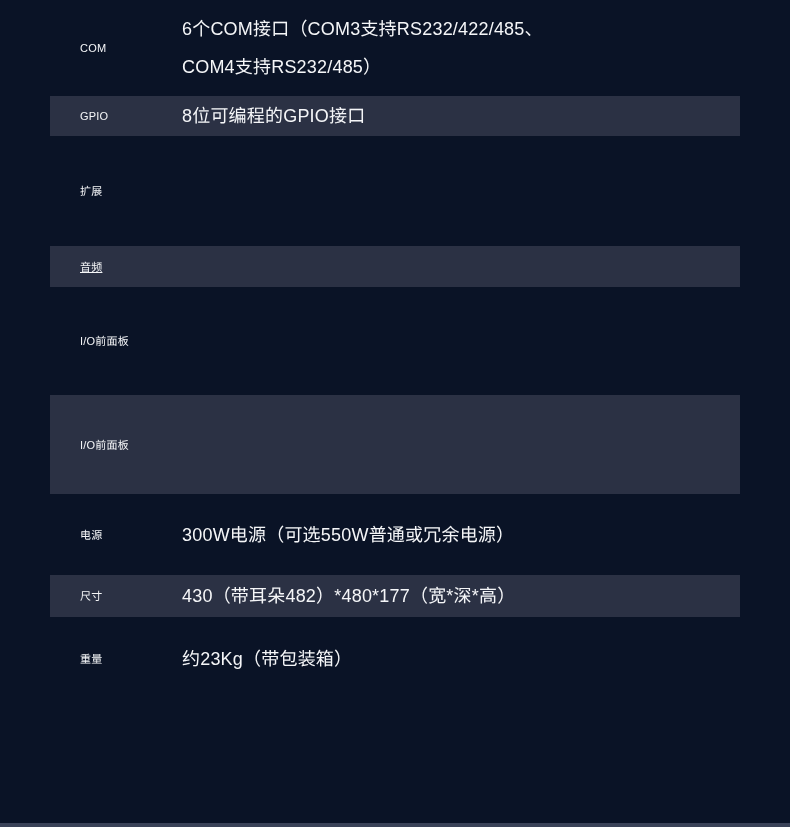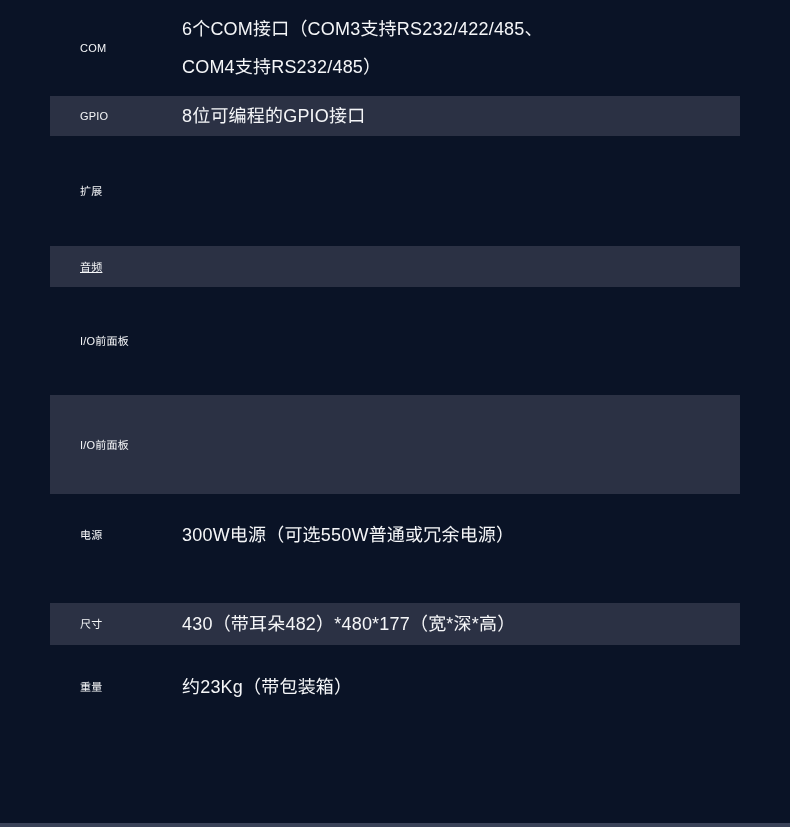--- a/index.html
+++ b/index.html
@@ -46,21 +46,21 @@
     letter-spacing:.2px;
   }
   
   .r1{min-height:96px;}
   .r2{min-height:40px;}
   .r3{min-height:110px;}
   .r4{min-height:41px;text-decoration:underline;}
   .r5{min-height:108px;}
   .r6{min-height:99px;}
   .r7{min-height:81px;}
-  .r8{min-height:42px;margin-top:28px;}
+  .r8{min-height:42px;}
   .r9{min-height:83px;}
   .r10{min-height:42px;}
   .bottom-strip{
     position:absolute;
     left:0;bottom:0;
     width:790px;height:4px;
     background:var(--strip);
   }
 </style>
 </head>

